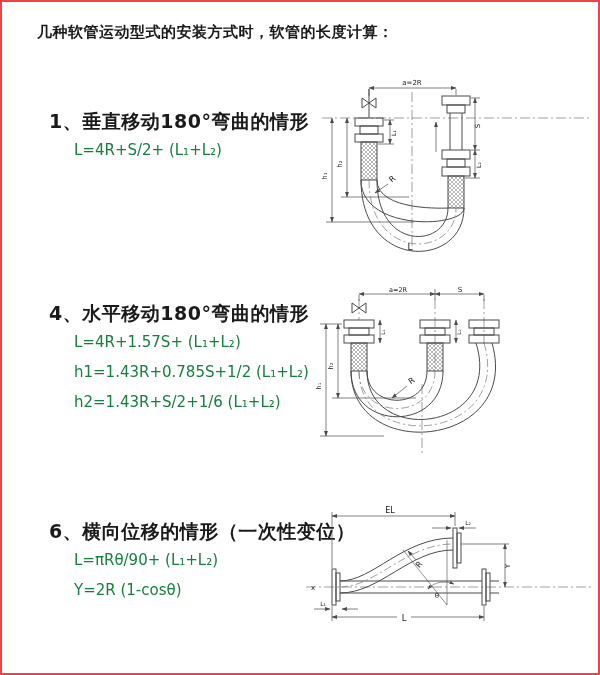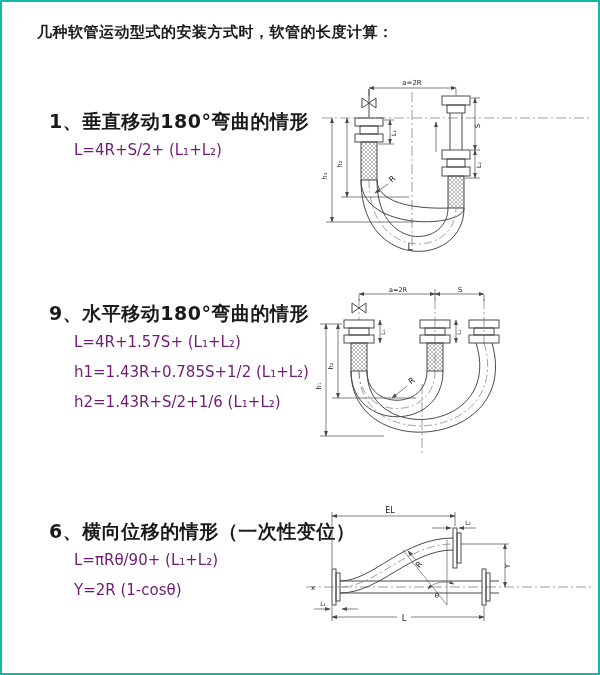--- a/index.html
+++ b/index.html
@@ -1,32 +1,32 @@
 <!DOCTYPE html>
 <html><head>
 <meta charset="utf-8">
 <style>
   html,body{margin:0;padding:0;background:#fff;}
   .page{
     position:relative;width:600px;height:675px;background:#ffffff;
     font-family:"DejaVu Sans","Liberation Sans",sans-serif;
     color:#1a1a1a;overflow:hidden;box-sizing:border-box;
-    border:2px solid #14b8a6;
+    border:2px solid #ef4444;
   }
   .title{
     position:absolute;left:35px;top:21px;
     font-size:15px;font-weight:bold;letter-spacing:0.5px;white-space:nowrap;
   }
   .sec-head{
     position:absolute;left:47px;
     font-size:19px;font-weight:bold;letter-spacing:0.5px;white-space:nowrap;
   }
   .formula{
     position:absolute;left:72px;
-    font-size:15px;font-weight:500;white-space:nowrap;color:#701a75;
+    font-size:15px;font-weight:500;white-space:nowrap;color:#15803d;
   }
   #h1s1{top:107px}
   #f11{top:139px}#f12{top:169px}#f13{top:199px}
   #h1s2{top:299px}
   #f21{top:331px}#f22{top:361px}#f23{top:391px}
   #h1s3{top:517px}
   #f31{top:549px}#f32{top:579px}#f33{top:609px}
   .diag{position:absolute;}
   #d1{left:312px;top:74px;}
   #d2{left:312px;top:284px;}
@@ -37,21 +37,21 @@
 </head>
 <body>
 
 <div class="page">
 
   <div class="title">几种软管运动型式的安装方式时，软管的长度计算：</div>
 
   <div class="sec-head" id="h1s1">1、垂直移动180°弯曲的情形</div>
   <div class="formula" id="f11">L=4R+S/2+ (L₁+L₂)</div>
 
-  <div class="sec-head" id="h1s2">9、水平移动180°弯曲的情形</div>
+  <div class="sec-head" id="h1s2">4、水平移动180°弯曲的情形</div>
   <div class="formula" id="f21">L=4R+1.57S+ (L₁+L₂)</div>
   <div class="formula" id="f22">h1=1.43R+0.785S+1/2 (L₁+L₂)</div>
   <div class="formula" id="f23">h2=1.43R+S/2+1/6 (L₁+L₂)</div>
 
   <div class="sec-head" id="h1s3">6、横向位移的情形（一次性变位）</div>
   <div class="formula" id="f31">L=πRθ/90+ (L₁+L₂)</div>
   <div class="formula" id="f32">Y=2R (1-cosθ)</div>
 
   <svg id="d1" class="diag" width="288" height="180" viewBox="0 0 288 180">
     <defs>

